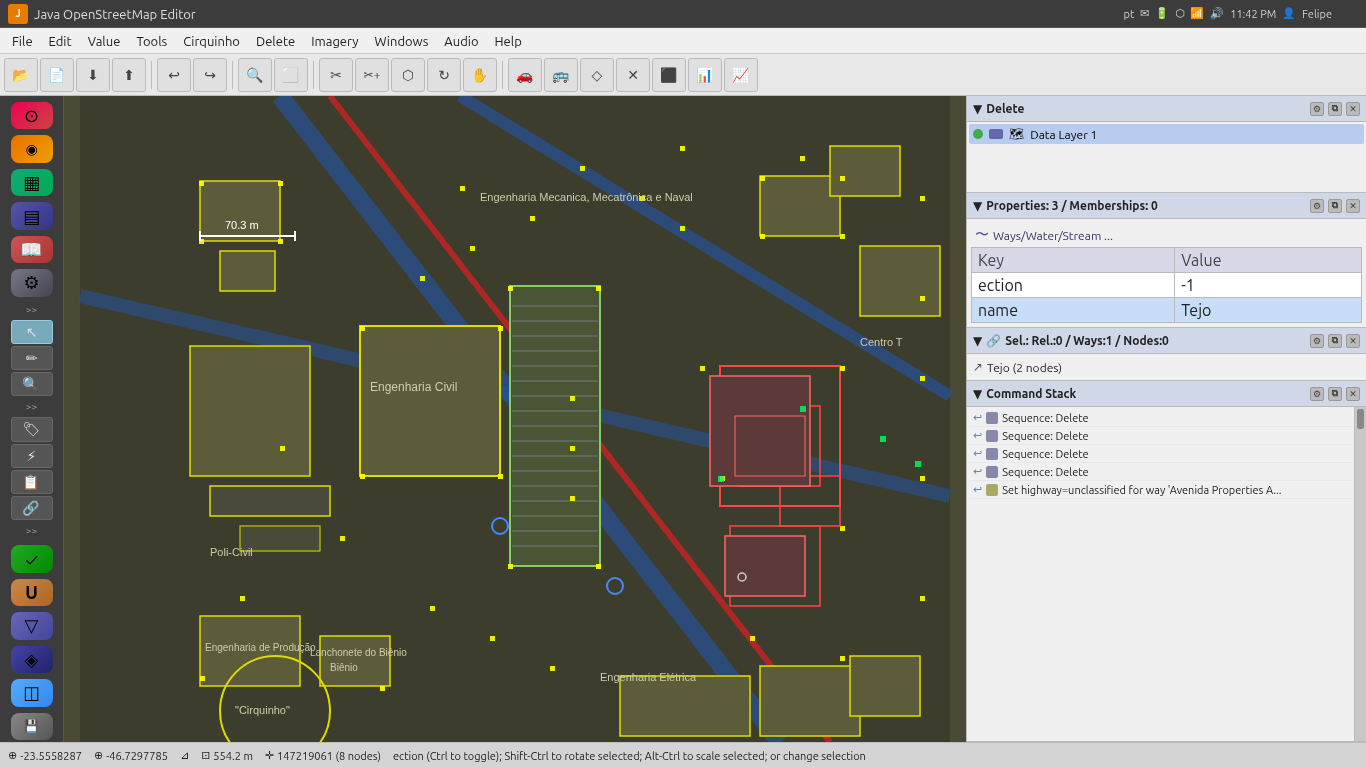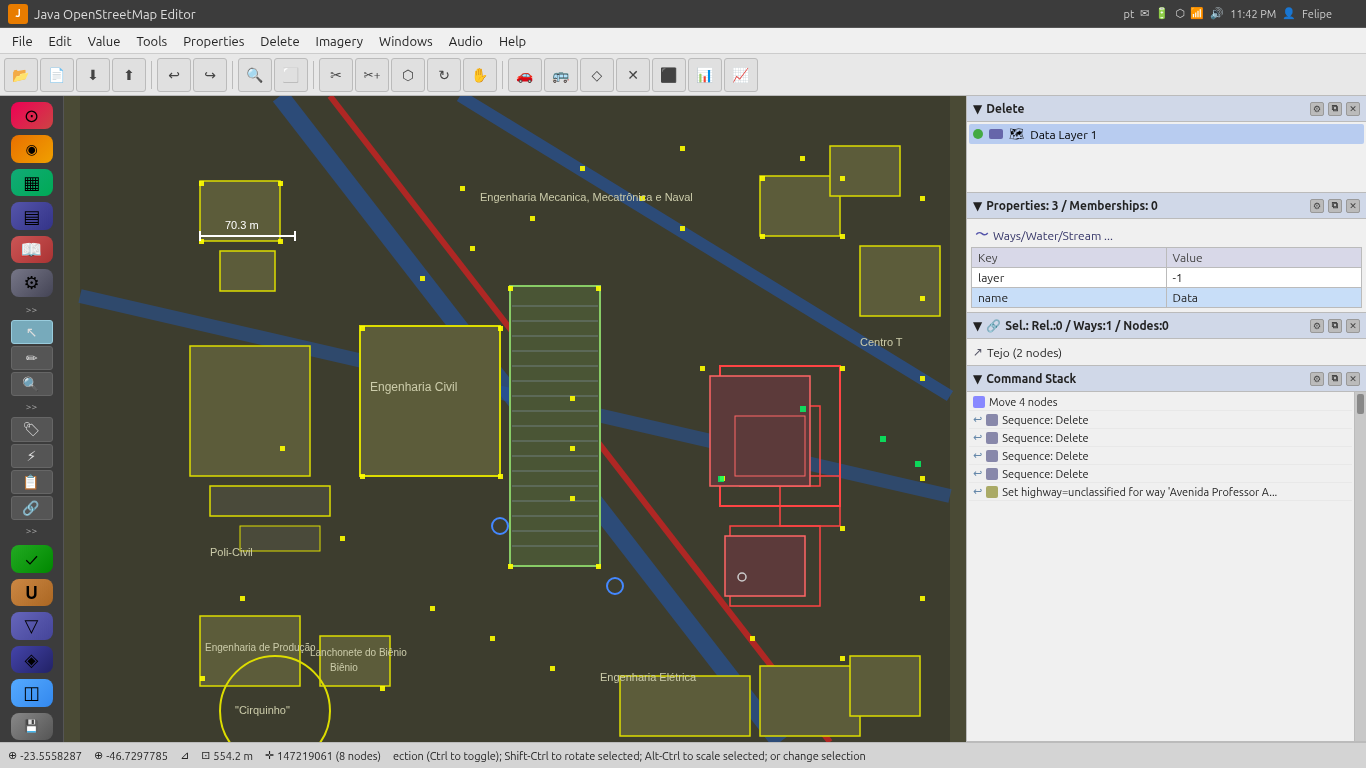--- a/index.html
+++ b/index.html
@@ -212,21 +212,21 @@
       font-size: 12px;
       padding: 3px 4px;
       display: flex;
       align-items: center;
       gap: 4px;
     }
     .prop-title-icon { color: #55a; font-size: 14px; }
     .prop-table {
       width: 100%;
       border-collapse: collapse;
-      font-size: 12px;
+      font-size: 16px;
     }
     .prop-table th {
       background: #d8d8e8;
       border: 1px solid #bbb;
       padding: 3px 6px;
       text-align: left;
       font-weight: normal;
       color: #444;
     }
     .prop-table td {
@@ -332,21 +332,21 @@
     <span>👤</span>
     <span>Felipe</span>
   </div>
 </div>
 
 <div id="menubar">
   <span class="menu-item">File</span>
   <span class="menu-item">Edit</span>
   <span class="menu-item">Value</span>
   <span class="menu-item">Tools</span>
-  <span class="menu-item">Properties</span>
+  <span class="menu-item">Cirquinho</span>
   <span class="menu-item">Delete</span>
   <span class="menu-item">Imagery</span>
   <span class="menu-item">Windows</span>
   <span class="menu-item">Audio</span>
   <span class="menu-item">Help</span>
 </div>
 
 <div id="toolbar">
   <div class="toolbar-btn">📂</div>
   <div class="toolbar-btn">📄</div>
@@ -586,26 +586,26 @@
         </div>
         <table class="prop-table">
           <thead>
             <tr>
               <th>Key</th>
               <th>Value</th>
             </tr>
           </thead>
           <tbody>
             <tr>
-              <td>layer</td>
+              <td>ection</td>
               <td>-1</td>
             </tr>
             <tr class="selected">
               <td>name</td>
-              <td>Data</td>
+              <td>Tejo</td>
             </tr>
           </tbody>
         </table>
       </div>
     </div>
 
     <div class="panel-section" id="selection-panel">
       <div class="panel-header">
         <span>▼</span>
         <span style="font-size:12px;">🔗</span>
@@ -629,24 +629,20 @@
         <span>▼</span>
         <span>Command Stack</span>
         <div class="panel-controls">
           <span class="panel-ctrl-btn">⚙</span>
           <span class="panel-ctrl-btn">⧉</span>
           <span class="panel-ctrl-btn">✕</span>
         </div>
       </div>
       <div style="display:flex; flex:1; min-height:0;">
         <div class="command-content" style="flex:1;">
-          <div class="cmd-item">
-            <span style="width:12px;height:12px;background:#8888ff;display:inline-block;border-radius:2px;"></span>
-            <span>Move 4 nodes</span>
-          </div>
           <div class="cmd-item">
             <span style="color:#6688aa;">↩</span>
             <span style="width:12px;height:12px;background:#8888aa;display:inline-block;border-radius:2px;"></span>
             <span>Sequence: Delete</span>
           </div>
           <div class="cmd-item">
             <span style="color:#6688aa;">↩</span>
             <span style="width:12px;height:12px;background:#8888aa;display:inline-block;border-radius:2px;"></span>
             <span>Sequence: Delete</span>
           </div>
@@ -656,21 +652,21 @@
             <span>Sequence: Delete</span>
           </div>
           <div class="cmd-item">
             <span style="color:#6688aa;">↩</span>
             <span style="width:12px;height:12px;background:#8888aa;display:inline-block;border-radius:2px;"></span>
             <span>Sequence: Delete</span>
           </div>
           <div class="cmd-item">
             <span style="color:#6688aa;">↩</span>
             <span style="width:12px;height:12px;background:#aaaa66;display:inline-block;border-radius:2px;"></span>
-            <span>Set highway=unclassified for way 'Avenida Professor A...</span>
+            <span>Set highway=unclassified for way 'Avenida Properties A...</span>
           </div>
         </div>
         <div class="cmd-scroll">
           <div style="height:20px;background:#888;border-radius:2px;margin:2px;"></div>
         </div>
       </div>
     </div>
 
   </div>
 </div>

